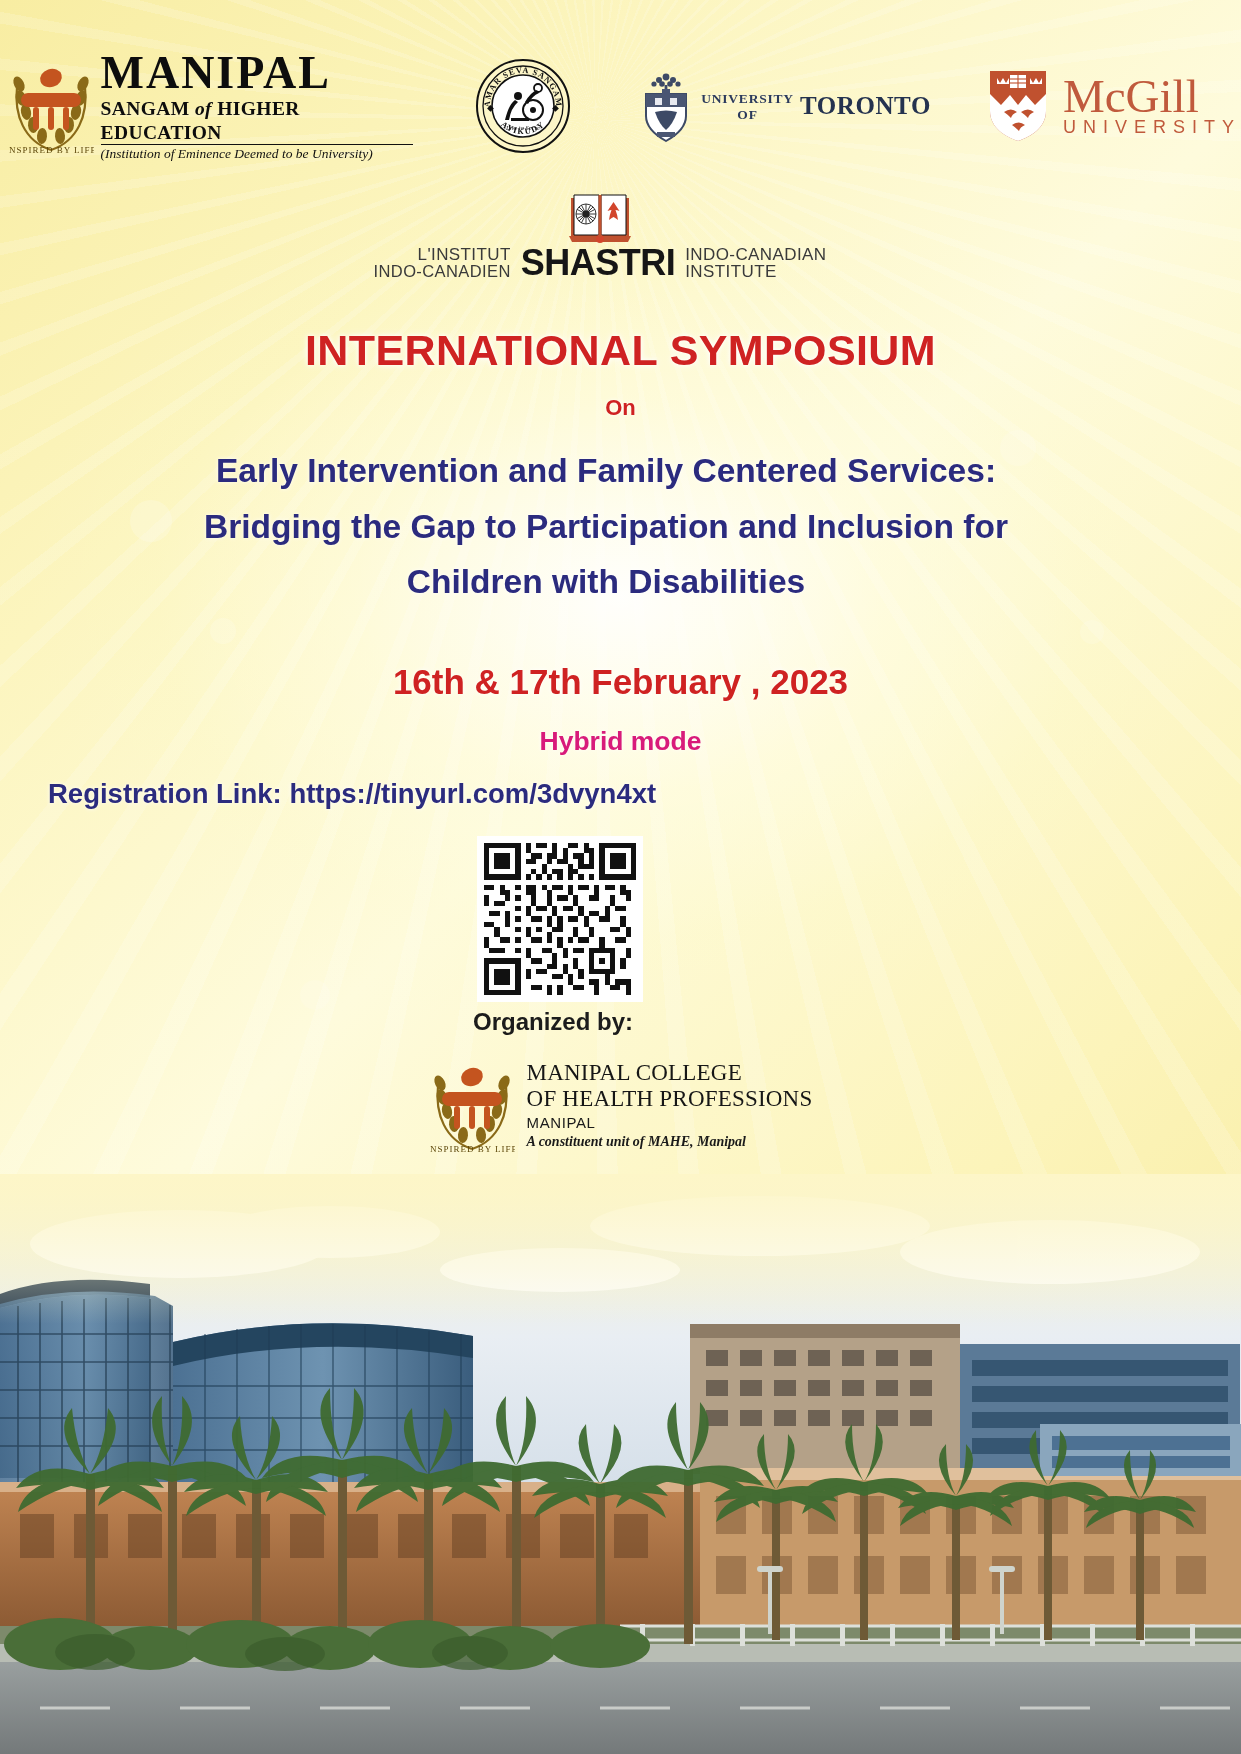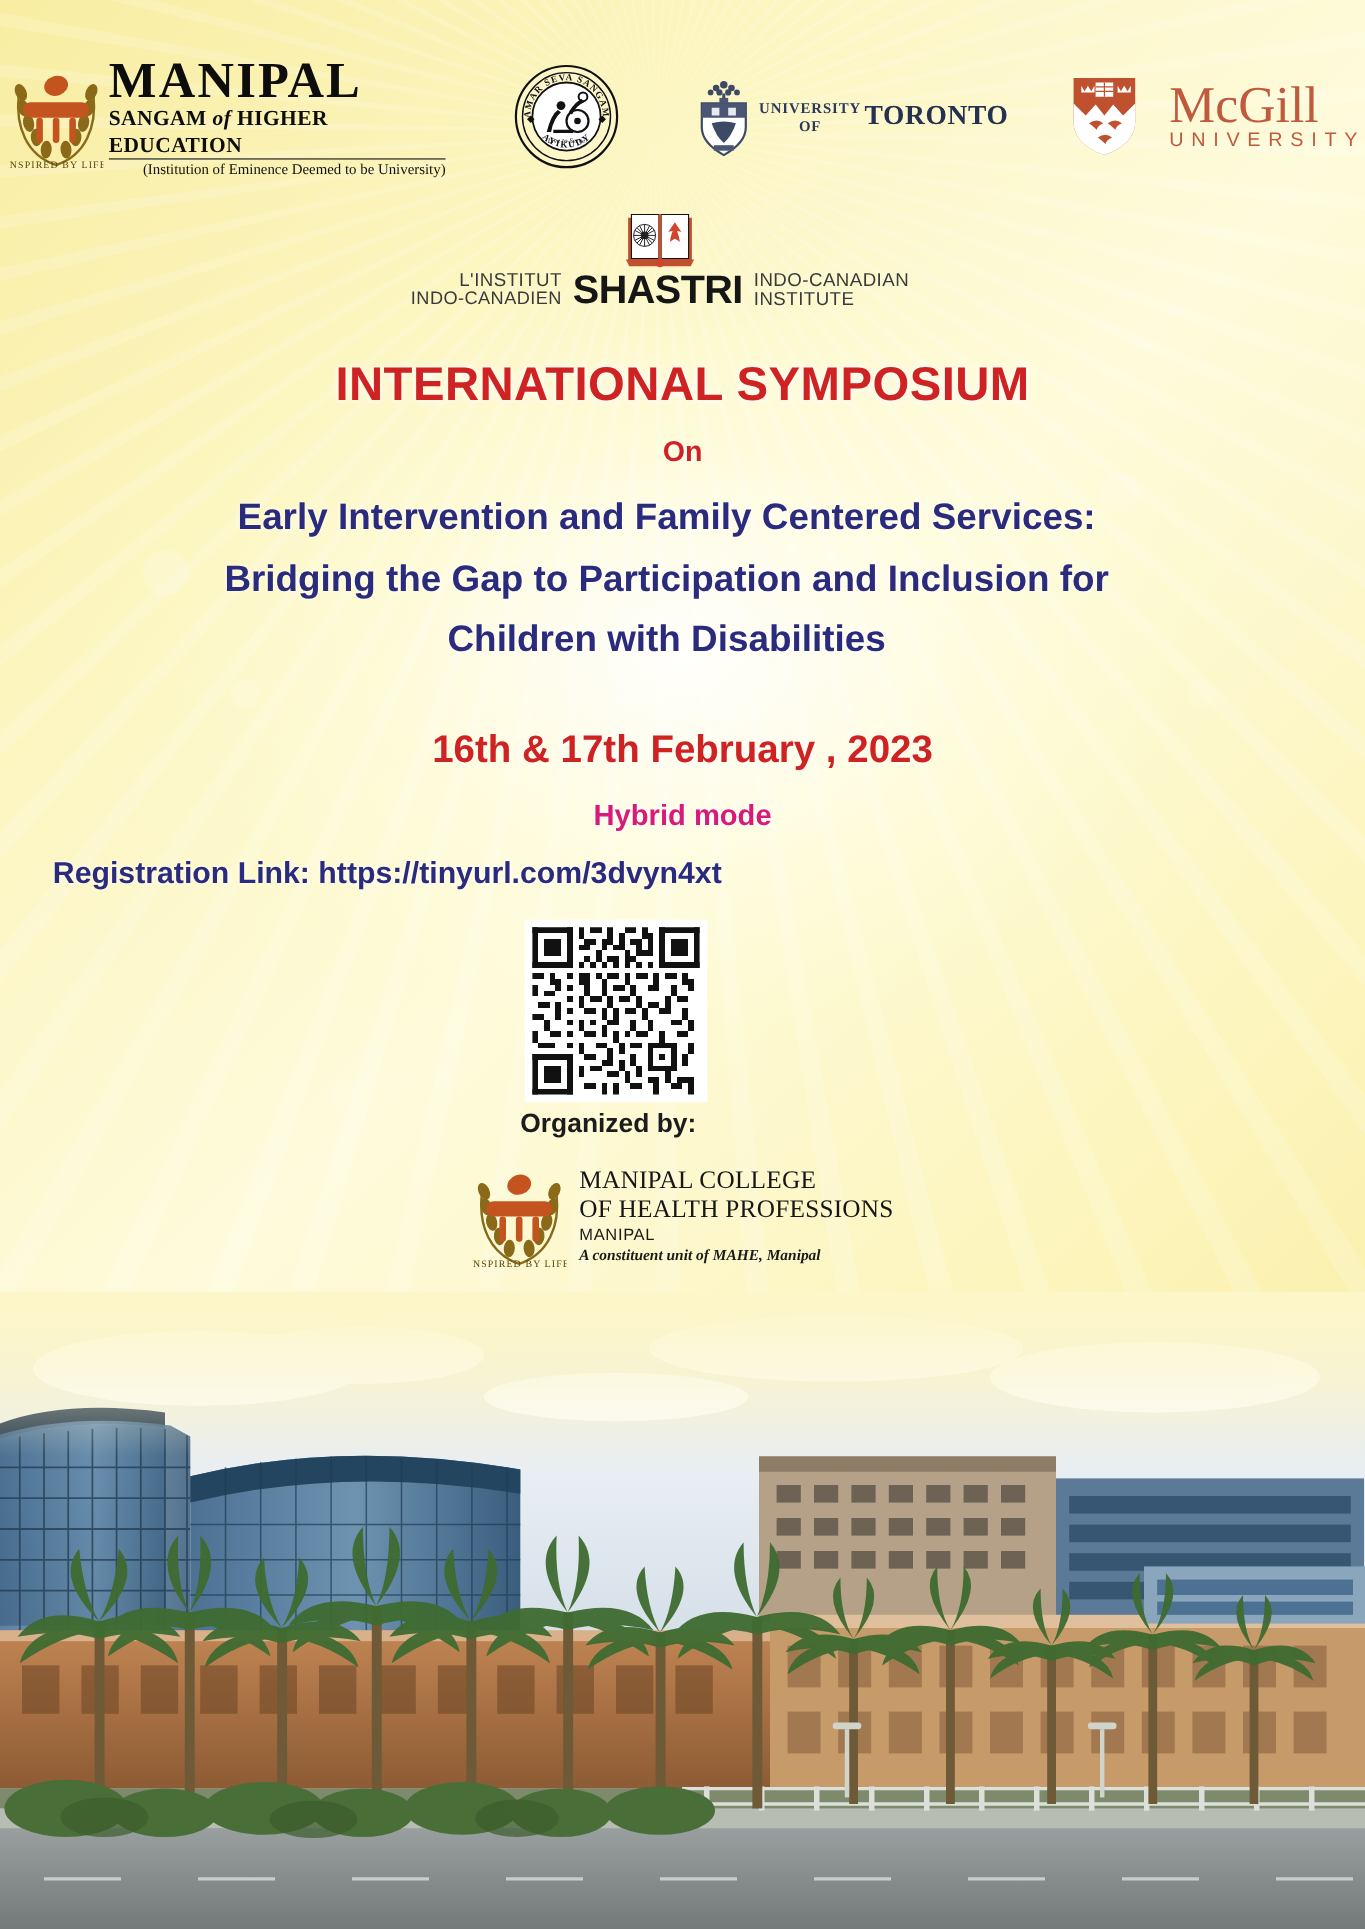--- a/index.html
+++ b/index.html
@@ -37,33 +37,33 @@
   .logo { display:flex; align-items:center; }
 
   
   .mahe { margin-left:8px; }
   .wreath { position:relative; width:86px; height:98px; }
   .wreath svg { position:absolute; left:0; top:0; }
   .mahe-text { margin-left:10px; }
   .mahe-1 { font-family:"Liberation Serif", serif; font-weight:700; font-size:46px; letter-spacing:2px; color:#0d0d0d; line-height:1; }
   .mahe-2 { font-family:"Liberation Serif", serif; font-weight:700; font-size:19.5px; letter-spacing:0.4px; color:#0d0d0d; line-height:1.2; margin-top:1px;}
   .mahe-2 em { font-style:italic; font-weight:700; }
-  .mahe-3 { font-family:"Liberation Serif", serif; font-size:13.5px; color:#111; border-top:1.6px solid #111; padding-top:1px; margin-top:0; text-align:right;}
+  .mahe-3 { font-family:"Liberation Serif", serif; font-style:italic; font-size:13.5px; color:#111; border-top:1.6px solid #111; padding-top:1px; margin-top:0; text-align:left;}
 
   
   .seal { width:96px; height:96px; margin-left:62px; position:relative; }
 
   
   .uoft { margin-left:66px; text-align:center; }
   .uoft-sh { width:58px; height:74px; margin:0 auto; }
   .uoft-t1 { font-family:"Liberation Serif", serif; font-weight:700; font-size:13.5px; letter-spacing:0.8px; color:#2b3a5c; margin-top:2px; }
   .uoft-t2 { font-family:"Liberation Serif", serif; font-weight:700; font-size:25px; letter-spacing:0.6px; color:#24324f; line-height:1.05; }
 
   
-  .mcgill { margin-left:56px; display:flex; align-items:center;gap:14px; }
+  .mcgill { margin-left:56px; display:flex; align-items:center; }
   .mcg-sh { width:62px; height:76px; }
   .mcg-text { margin-left:14px; }
   .mcg-1 { font-family:"Liberation Serif", serif; font-size:47px; color:#c05a3c; line-height:0.95; }
   .mcg-2 { font-family:"Liberation Sans", sans-serif; font-size:18px; letter-spacing:7px; color:#c05a3c; margin-top:-2px; }
 
   
   .shastri { position:absolute; left:0; top:186px; width:1200px; display:flex; flex-direction:column; align-items:center; }
   .sh-book { width:62px; height:58px; }
   .sh-words { display:flex; align-items:center; justify-content:center; margin-top:1px; }
   .sh-left { text-align:right; line-height:1.02; color:#3a3a3a; font-size:17px; letter-spacing:0.4px; }
@@ -72,21 +72,21 @@
   .sh-right { text-align:left; line-height:1.02; color:#3a3a3a; font-size:17px; letter-spacing:0.4px; }
 
   
   .title {
     position:absolute; left:0; top:326px; width:1241px; text-align:center;
     font-size:43px; font-weight:700; color:#cf2222; letter-spacing:0.4px;
     text-shadow:0 0 4px rgba(255,255,255,0.95), 0 0 9px rgba(255,255,255,0.8);
   }
   .on {
     position:absolute; left:0; top:395px; width:1241px; text-align:center;
-    font-size:26px; font-weight:700; color:#cf2222;
+    font-size:22px; font-weight:700; color:#cf2222;
     text-shadow:0 0 4px rgba(255,255,255,0.9);
   }
   .subtitle {
     position:absolute; left:0; top:443px; width:1212px; text-align:center;
     font-size:33.5px; font-weight:700; color:#2b2b7e; line-height:1.66;
     text-shadow:0 0 4px rgba(255,255,255,0.85);
   }
   .subtitle div { white-space:nowrap; }
   .date {
     position:absolute; left:0; top:662px; width:1241px; text-align:center;

